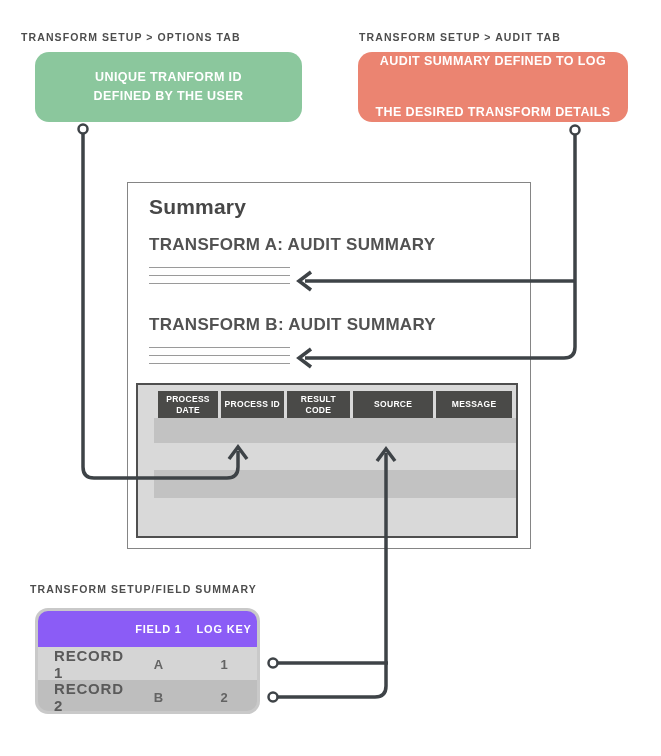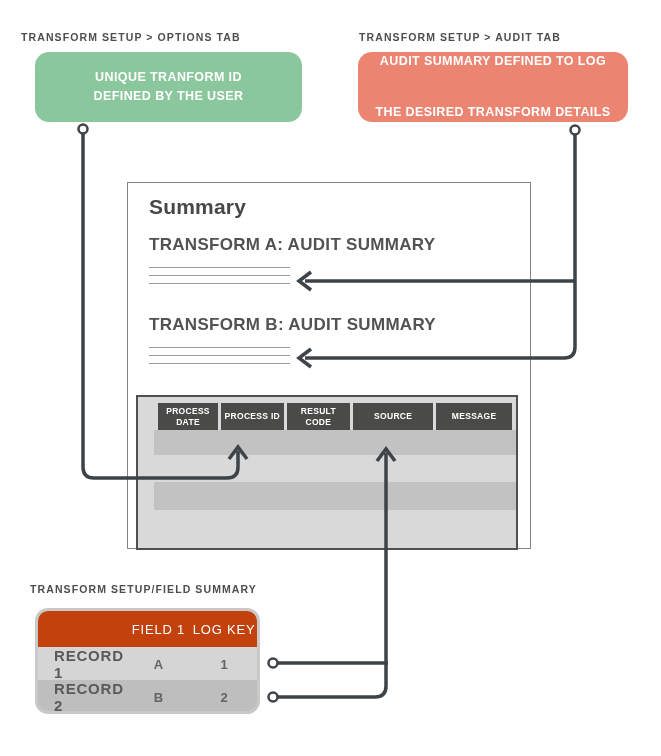--- a/index.html
+++ b/index.html
@@ -23,21 +23,21 @@
   .panel-title{position:absolute;left:21px;top:12px;font-size:21px;font-weight:bold;
                color:#474747;letter-spacing:0.2px;}
   .section-heading{position:absolute;font-size:17px;font-weight:bold;color:#525252;
                    letter-spacing:0.3px;white-space:nowrap;}
   .ph-lines{position:absolute;width:141px;}
   .ph-line{height:0;border-top:1px solid #9a9a9a;margin-bottom:7px;}
 
   
   .audit-table{position:absolute;left:136px;top:383px;width:382px;height:155px;
                background:#d9d9d9;border:2px solid #4f4f4f;box-sizing:border-box;
-               padding:6px 4px 0 20px;margin-top:12px;}
+               padding:6px 4px 0 20px;}
   .hdr-row{display:flex;gap:3px;height:27px;}
   .hdr-cell{background:#4a4a48;color:#ffffff;font-size:8.5px;font-weight:bold;
             display:flex;align-items:center;justify-content:center;text-align:center;
             line-height:1.2;letter-spacing:0.3px;padding:0 2px;box-sizing:border-box;}
   .data-row{display:flex;gap:3px;height:31px;align-items:center;}
   .data-cell{font-size:9px;font-weight:bold;color:#3b3b3b;text-align:center;
              letter-spacing:0.3px;}
   .c1{flex:64 0 0;} .c2{flex:67 0 0;} .c3{flex:68 0 0;} .c4{flex:87 0 0;} .c5{flex:82 0 0;}
   .msg-cell{display:flex;flex-direction:column;justify-content:center;gap:4px;padding:0 3px;}
   .msg-top{display:flex;align-items:center;gap:4px;}
@@ -46,22 +46,22 @@
   .stripe{margin:0 -4px;}
   .stripe-dark{background:#c2c2c2;}
   .s1{height:25px;} .s2{height:27px;background:#d9d9d9;} .s3{height:28px;}
 
   
   .map-label{position:absolute;left:30px;top:583px;font-size:10.5px;font-weight:bold;
              color:#4d4d4d;letter-spacing:1.1px;white-space:nowrap;}
   .map-table{position:absolute;left:35px;top:608px;width:225px;height:106px;
              background:#c9c9c9;border-radius:13px;padding:3px;box-sizing:border-box;}
   .map-row{display:grid;grid-template-columns:40% 30% 30%;align-items:center;}
-  .map-hdr{height:36px;background:#c2410c;border-radius:10px 10px 0 0;color:#ffffff;
-           font-size:13px;font-weight:normal;letter-spacing:0.8px;}
+  .map-hdr{height:36px;background:#8b5cf6;border-radius:10px 10px 0 0;color:#ffffff;
+           font-size:11px;font-weight:bold;letter-spacing:0.8px;}
   .map-r1{height:33px;background:#d5d5d5;}
   .map-r2{height:31px;background:#bebebe;border-radius:0 0 10px 10px;}
   .map-rec{font-size:15px;font-weight:bold;color:#5a5a5a;letter-spacing:0.8px;
            padding-left:16px;}
   .map-val{font-size:13px;font-weight:bold;color:#636363;text-align:center;}
   .map-colhdr{text-align:center;}
 
   .overlay{position:absolute;left:0;top:0;width:661px;height:756px;z-index:10;
            pointer-events:none;}
 </style>

